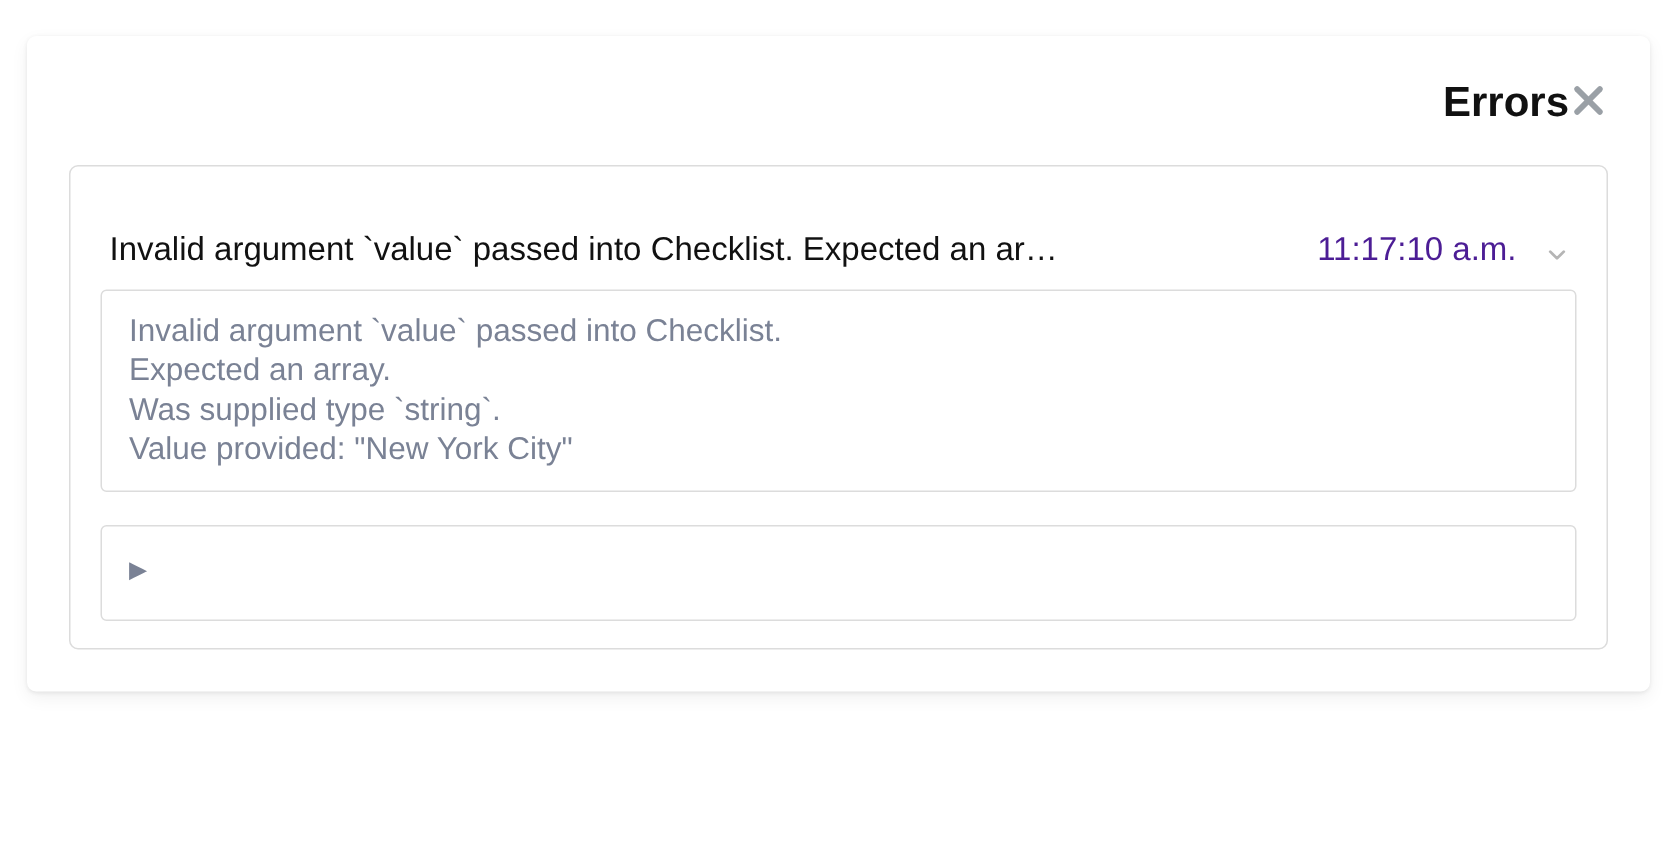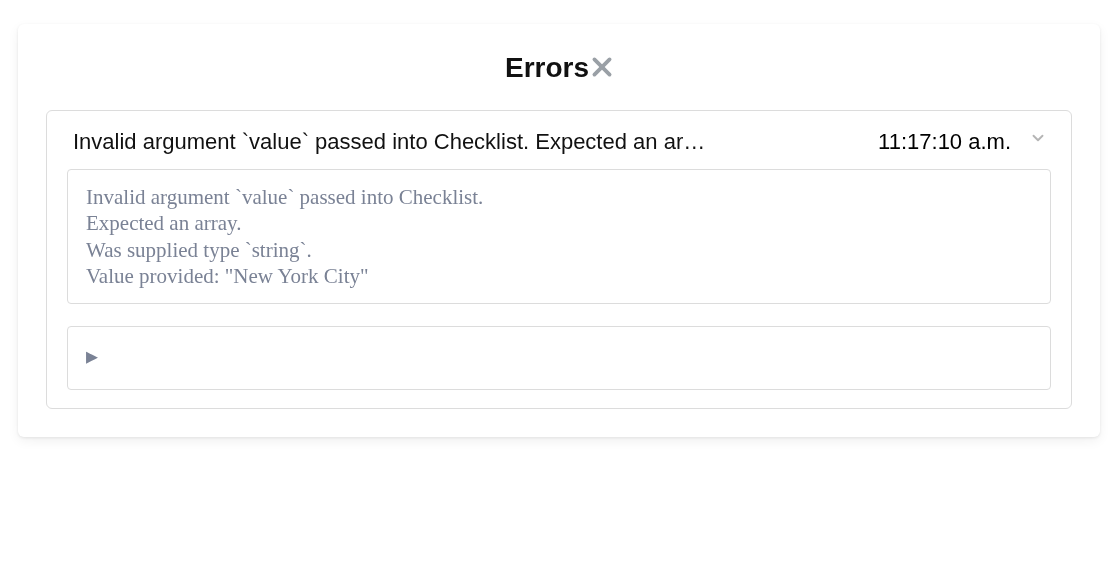--- a/index.html
+++ b/index.html
@@ -16,21 +16,21 @@
     }
     .error-panel {
       background: #ffffff;
       border-radius: 6px;
       box-shadow: 0 1px 3px rgba(0,0,0,0.08), 0 4px 12px rgba(0,0,0,0.06);
       padding: 28px;
       width: 100%;
     }
     .panel-header {
       display: flex;
-      justify-content: center;
+      justify-content: flex-end;
       align-items: center;
       margin-bottom: 26px;
       padding-left: 2px;
     }
     .panel-title {
       font-size: 28px;
       font-weight: 800;
       color: #111111;
       font-family: -apple-system, BlinkMacSystemFont, "Segoe UI", Helvetica, Arial, sans-serif;
     }
@@ -48,56 +48,57 @@
       width: 26px;
       height: 26px;
     }
     .error-container {
       border: 1px solid #dcdcdc;
       border-radius: 6px;
       padding: 18px 20px 18px 20px;
     }
     .error-summary-row {
       display: flex;
-      align-items: flex-start;
+      align-items: flex-end;
       gap: 18px;
       padding: 0 4px 14px 6px;
     }
     .error-summary-text {
       font-size: 22px;
       color: #111;
       flex: 1 1 auto;
       white-space: nowrap;
       overflow: hidden;
       text-overflow: ellipsis;
     }
     .error-timestamp {
       font-size: 22px;
-      color: #000000;
+      color: #4c1d95;
       white-space: nowrap;
       flex: 0 0 auto;
+      margin-top: 24px;
     }
     .chevron {
       color: #b5b5b5;
       flex: 0 0 auto;
       display: flex;
       align-items: center;
     }
     .chevron svg {
       width: 18px;
       height: 18px;
     }
     .error-detail-box {
       border: 1px solid #dcdcdc;
       border-radius: 4px;
       padding: 14px 18px;
       margin-bottom: 22px;
     }
     .error-detail-text {
-      font-family: Liberation Serif, serif;
+      font-family: Liberation Sans, sans-serif;
       font-size: 21px;
       line-height: 1.25;
       color: #7a8295;
       white-space: pre-wrap;
       word-break: break-word;
     }
     .stack-trace-box {
       border: 1px solid #dcdcdc;
       border-radius: 4px;
       padding: 18px 18px;

